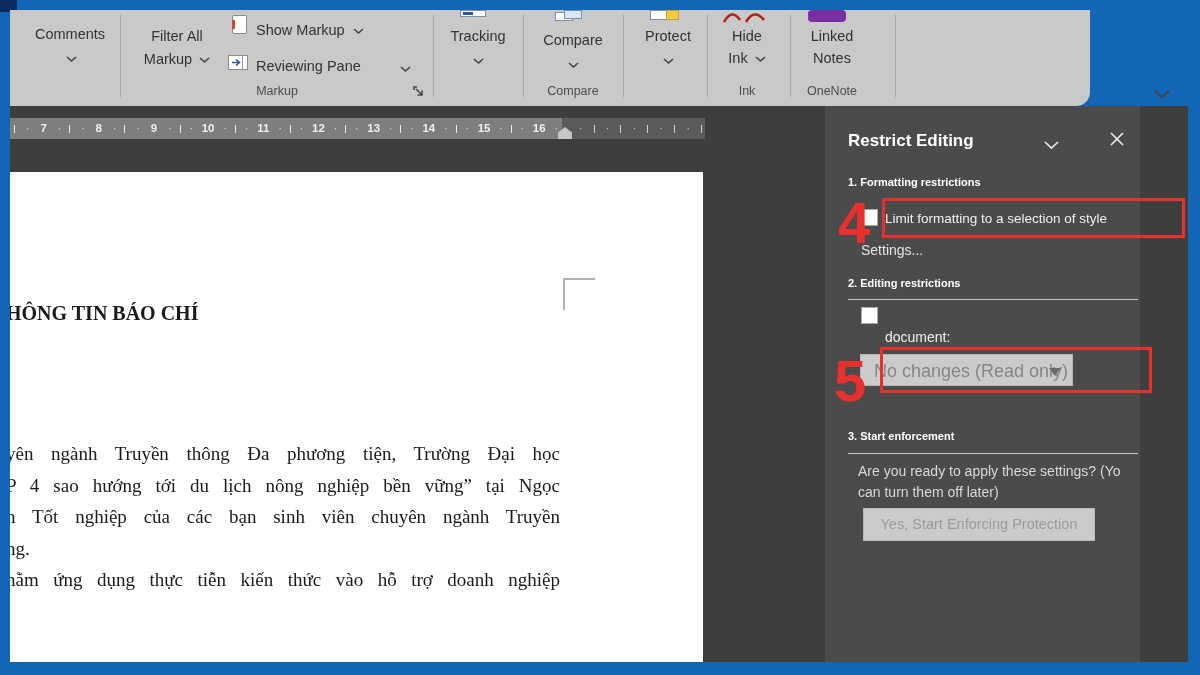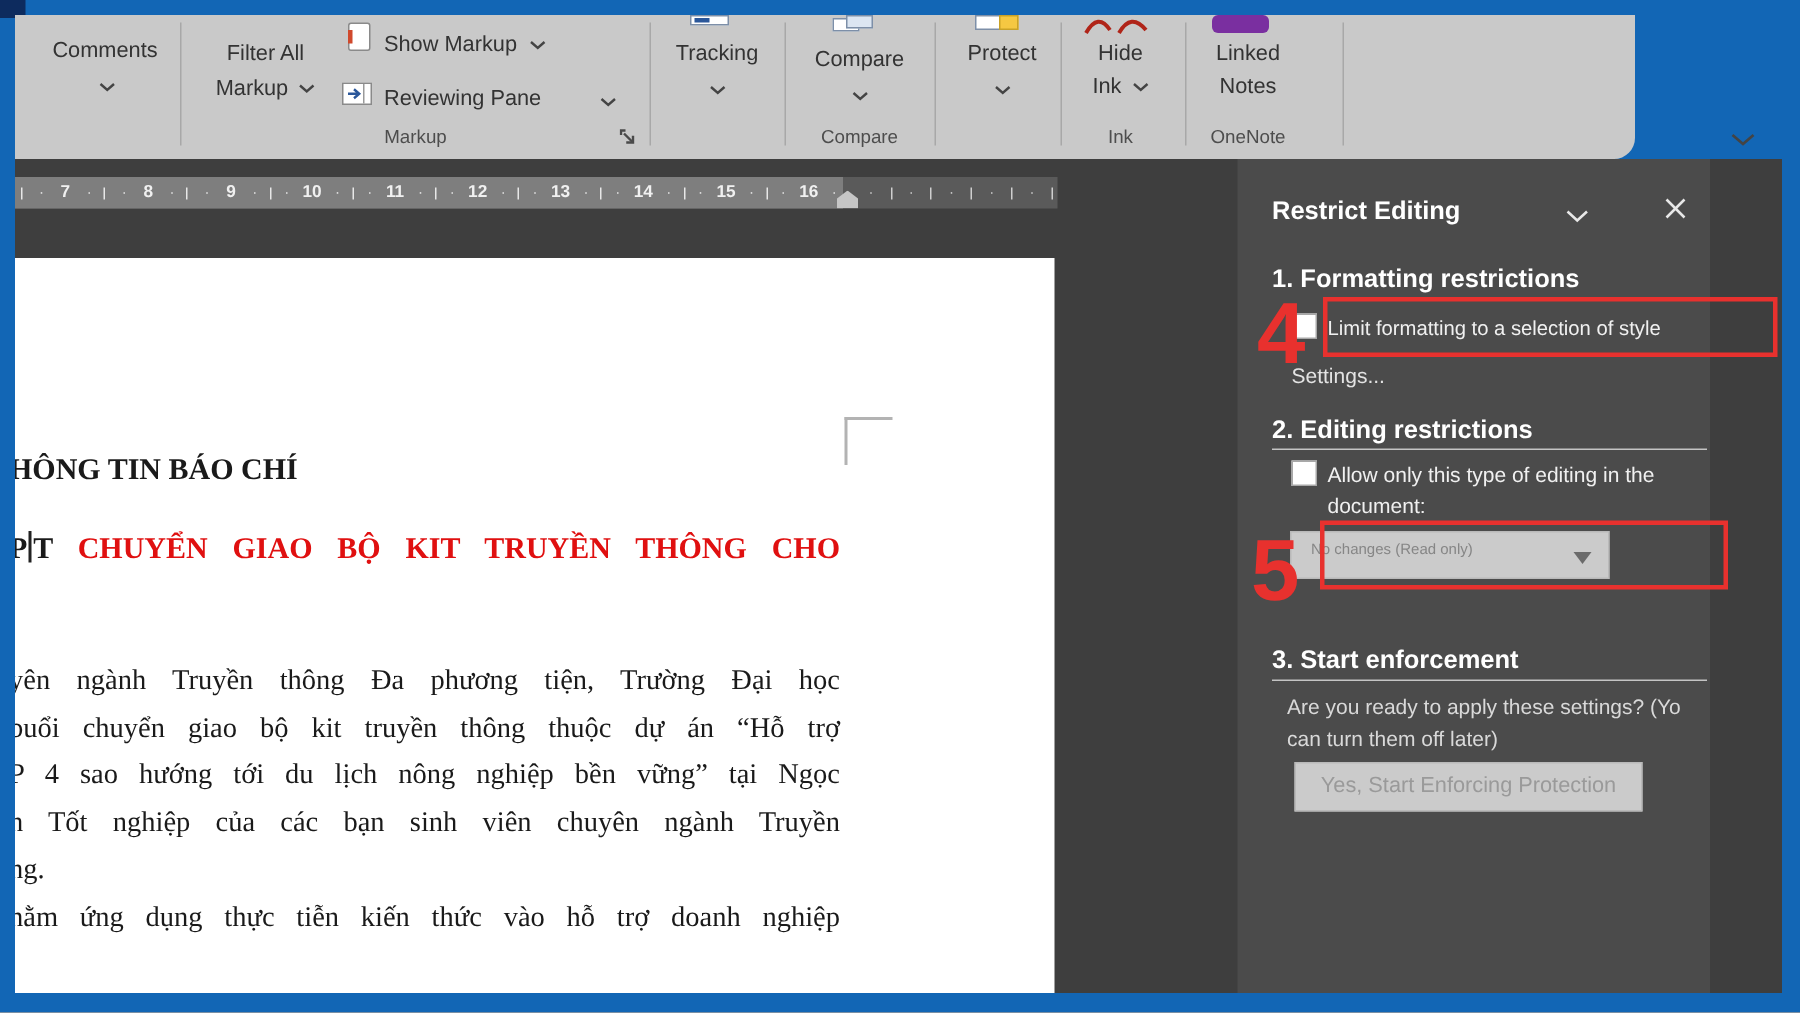--- a/index.html
+++ b/index.html
@@ -54,27 +54,27 @@
   .cursor { display:inline-block; width:2px; height:21px; background:#222; vertical-align:-3px; margin:0 1px; }
   .doc-body { position:absolute; left:-4px; top:266px; width:554px; font-size:19px; }
   .doc-line { height:31.5px; line-height:31.5px; white-space:nowrap; text-align:justify; text-align-last:justify; }
   .doc-line.last { text-align-last:left; }
 
   
   .pane { position:absolute; left:815px; top:0; width:315px; height:556px; background:#4b4b4b; color:#eee; overflow:hidden; }
   .pane-title { position:absolute; left:23px; top:25px; font-size:17px; font-weight:bold; color:#fff; }
   .pane-chevron { position:absolute; left:218px; top:30px; }
   .pane-close { position:absolute; left:285px; top:26px; }
-  .sec-h { position:absolute; left:23px; font-size:17px; font-weight:bold; color:#fff; white-space:nowrap; }
+  .sec-h { position:absolute; left:23px; font-size:11px; font-weight:bold; color:#fff; white-space:nowrap; }
   .sec-line { position:absolute; left:23px; width:290px; height:1px; background:#c4c4c4; }
   .chk { position:absolute; width:17px; height:17px; background:#fff; border:1px solid #a8a8a8; }
   .chk-label { position:absolute; font-size:13.5px; color:#f0f0f0; white-space:nowrap; }
   .settings-link { position:absolute; left:36px; top:136px; font-size:14px; color:#e3e3e3; }
   .dropdown { position:absolute; left:35px; top:248px; width:213px; height:32px; background:#cbcbcb; border:1px solid #b9b9b9; }
-  .dropdown .val { position:absolute; left:13px; top:6px; font-size:10px; color:#868686; white-space:nowrap; }
+  .dropdown .val { position:absolute; left:13px; top:6px; font-size:18px; color:#868686; white-space:nowrap; }
   .dropdown .arrow { position:absolute; right:11px; top:13px; width:0; height:0;
                      border-left:6px solid transparent; border-right:6px solid transparent; border-top:8px solid #6b6b6b; }
   .pane-para { position:absolute; left:33px; font-size:14px; color:#d9d9d9; white-space:nowrap; }
   .enforce-btn { position:absolute; left:38px; top:402px; width:232px; height:33px; background:#cbcbcb; border:1px solid #b9b9b9;
                  font-size:14.5px; color:#9a9a9a; text-align:center; line-height:31px; white-space:nowrap; }
 
   
   .anno-box { position:absolute; border:3px solid #e8312e; }
   .box4 { left:872px; top:92px; width:303px; height:40px; }
   .box5 { left:870px; top:241px; width:272px; height:46px; }
@@ -284,27 +284,22 @@
           <span class="bar"></span>
         <span class="dot">·</span>
           <span class="bar"></span>
       </div>
       <div class="margin-marker"></div>
     </div>
 
     <div class="page">
       <div class="corner-mark"></div>
       <div class="doc-h1">HÔNG TIN BÁO CHÍ</div>
-      <div class="doc-red l1">
-        <span class="blk">P</span><span class="cursor"></span><span class="blk">T</span>
-        <span>CHUYỂN GIAO BỘ KIT TRUYỀN THÔNG CHO</span>
-      </div>
       <div class="doc-body">
         <div class="doc-line">yên ngành Truyền thông Đa phương tiện, Trường Đại học</div>
-        <div class="doc-line">buổi chuyển giao bộ kit truyền thông thuộc dự án “Hỗ trợ</div>
         <div class="doc-line">P 4 sao hướng tới du lịch nông nghiệp bền vững” tại Ngọc</div>
         <div class="doc-line">n Tốt nghiệp của các bạn sinh viên chuyên ngành Truyền</div>
         <div class="doc-line last">ng.</div>
         <div class="doc-line">hằm ứng dụng thực tiễn kiến thức vào hỗ trợ doanh nghiệp</div>
       </div>
     </div>
 
     <div class="pane">
       <div class="pane-title">Restrict Editing</div>
       <div class="pane-chevron">
@@ -320,21 +315,20 @@
       </div>
 
       <div class="sec-h" style="top:70px;">1. Formatting restrictions</div>
       <div class="chk" style="left:36px;top:103px;"></div>
       <div class="chk-label" style="left:60px;top:105px;">Limit formatting to a selection of style</div>
       <div class="settings-link">Settings...</div>
 
       <div class="sec-h" style="top:171px;">2. Editing restrictions</div>
       <div class="sec-line" style="top:193px;"></div>
       <div class="chk" style="left:36px;top:201px;"></div>
-      <div class="chk-label" style="left:60px;top:202px;font-size:14px;">Allow only this type of editing in the</div>
       <div class="chk-label" style="left:60px;top:223px;font-size:14px;">document:</div>
       <div class="dropdown">
         <div class="val">No changes (Read only)</div>
         <div class="arrow"></div>
       </div>
 
       <div class="sec-h" style="top:324px;">3. Start enforcement</div>
       <div class="sec-line" style="top:347px;"></div>
       <div class="pane-para" style="top:357px;">Are you ready to apply these settings? (Yo</div>
       <div class="pane-para" style="top:378px;">can turn them off later)</div>

